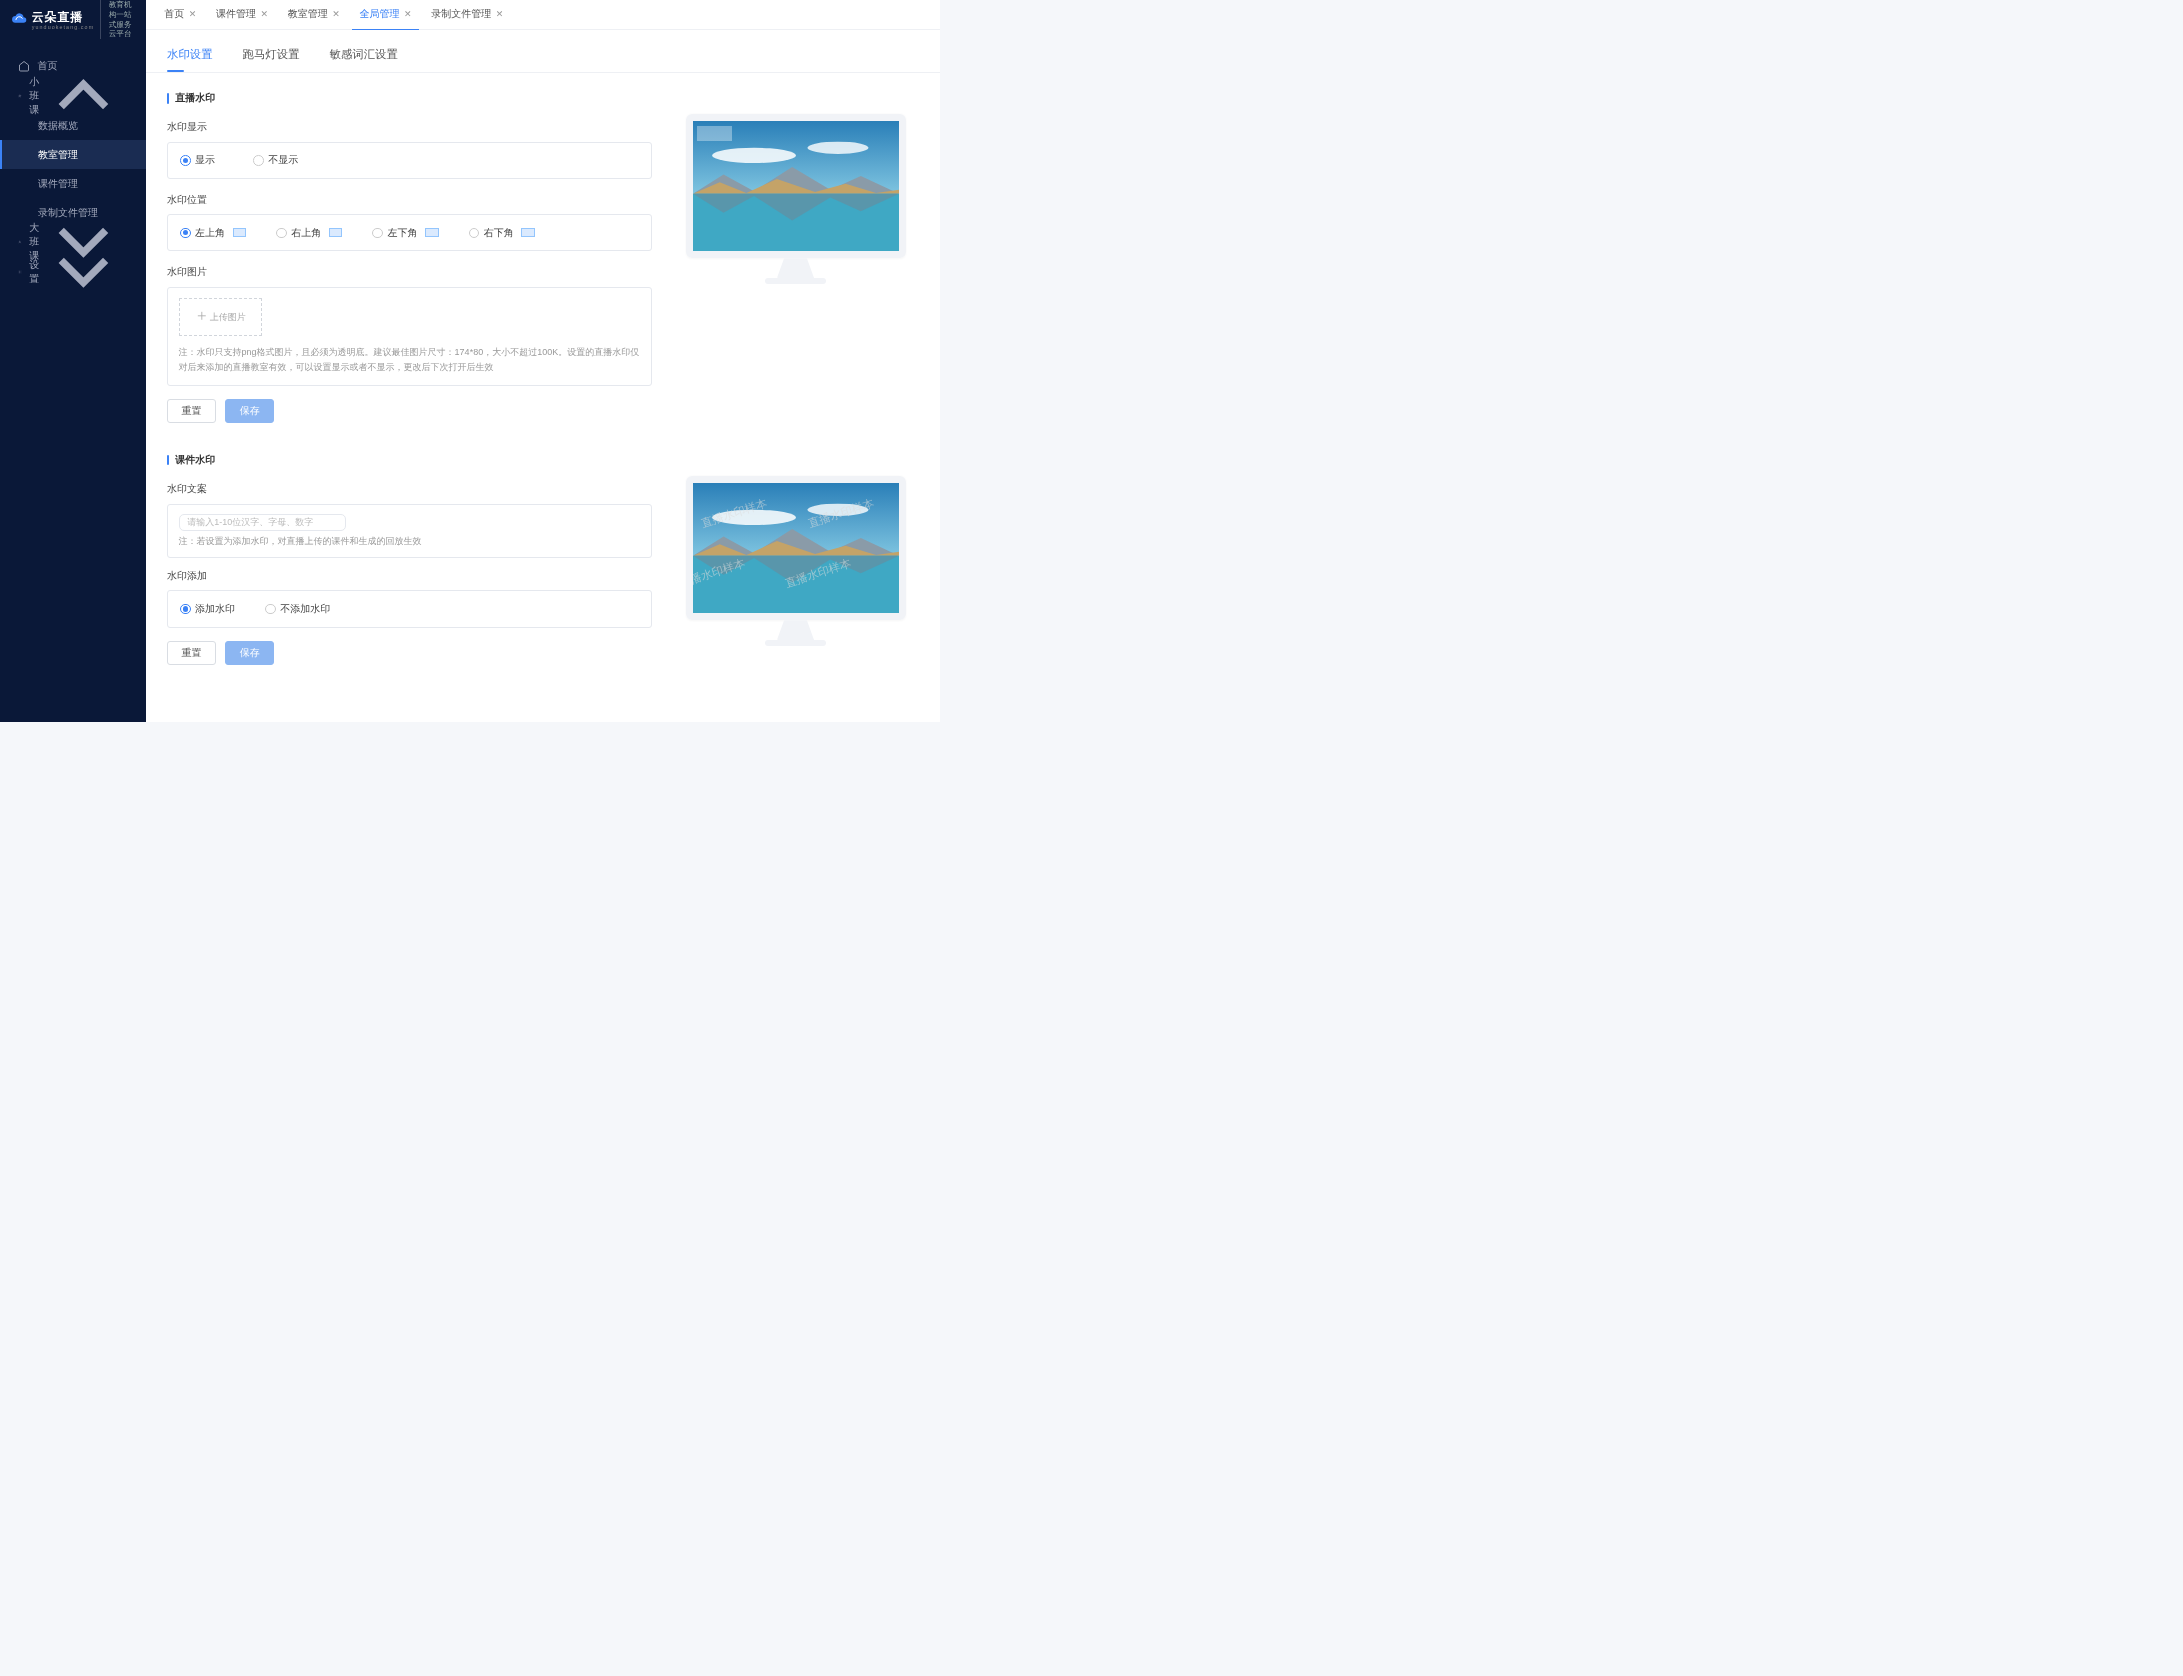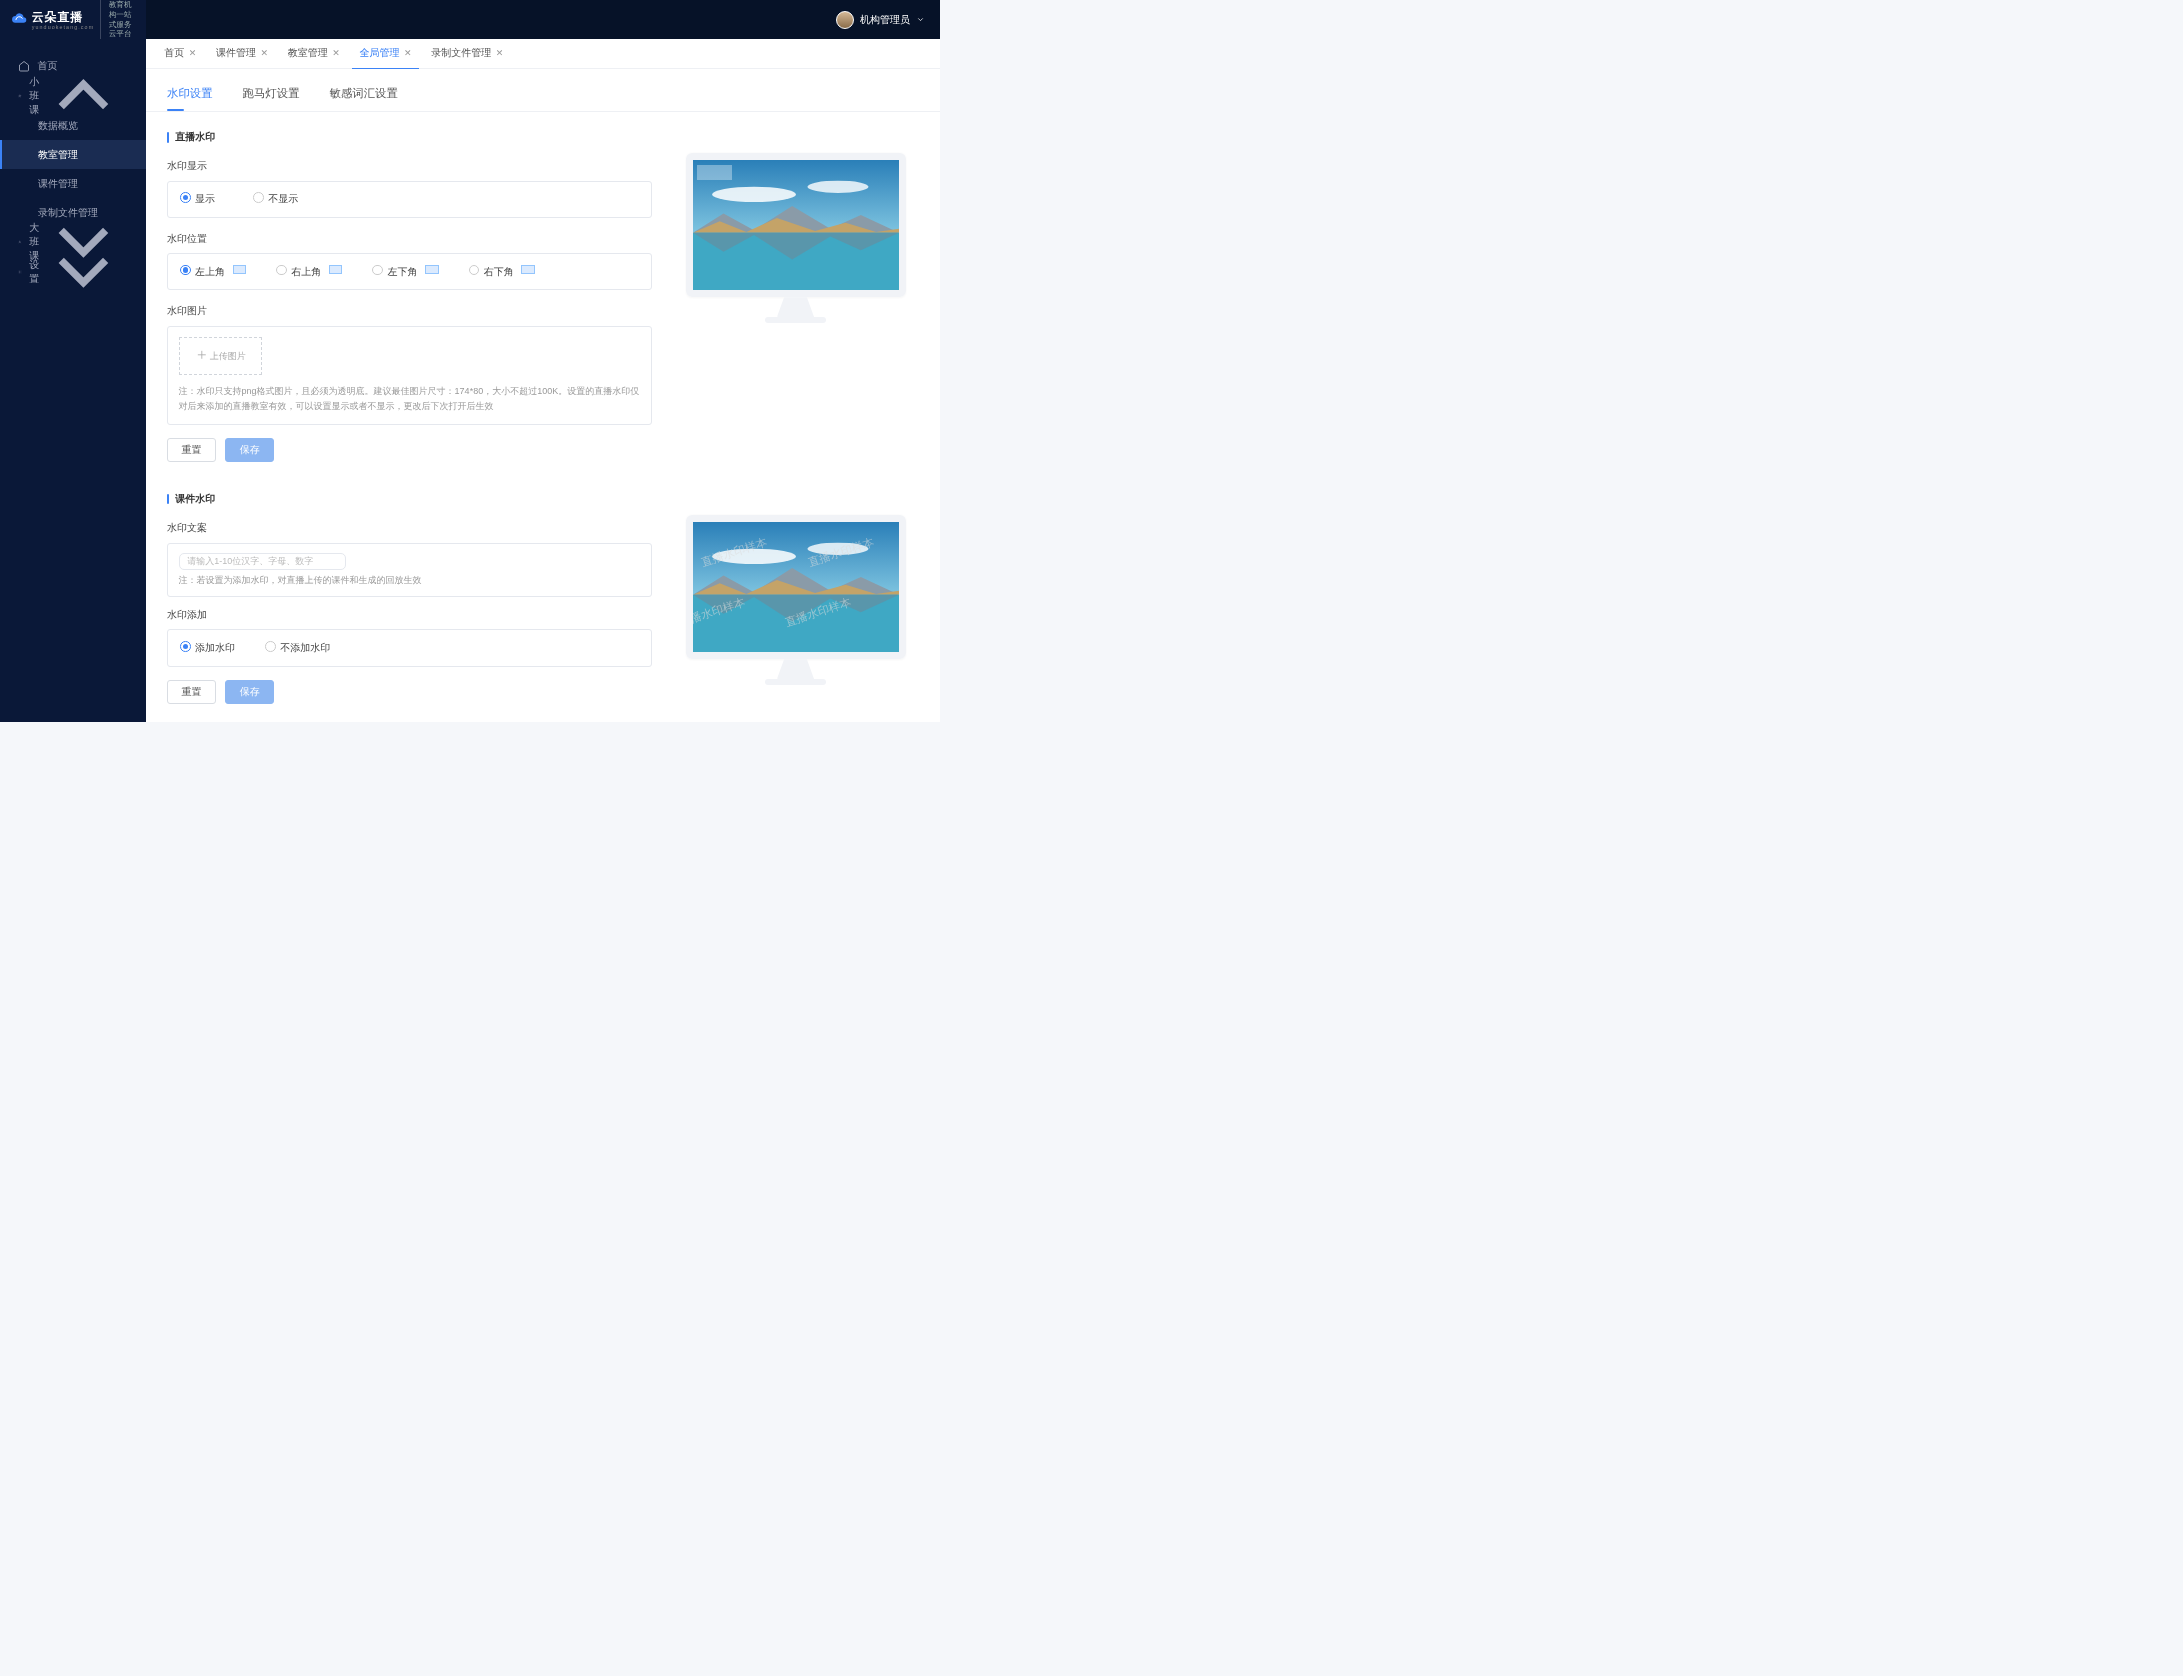--- a/index.html
+++ b/index.html
@@ -43,21 +43,21 @@
 
 .panel { padding: 18px 21px 30px; display: flex; gap: 30px; }
 .panel-left { flex: 1; max-width: 485px; }
 .panel-right { width: 227px; padding-top: 23px; }
 
 .section-header { display: flex; align-items: center; font-size: 10px; font-weight: 600; color: #333; margin-bottom: 15px; }
 .section-header::before { content: ""; width: 2.3px; height: 10.6px; background: #3b82f6; margin-right: 6px; border-radius: 1.5px; }
 
 .field-label { font-size: 10px; color: #444; margin-bottom: 7.6px; display: block; }
 .option-box { border: 0.8px solid #e5e8ee; border-radius: 3px; padding: 10.6px 12px; display: flex; gap: 38px; margin-bottom: 13.6px; flex-wrap: wrap; }
-.radio { display: flex; gap: 4.5px; cursor: pointer; font-size: 10px; color: #444; }
+.radio { display: flex; align-items: center; gap: 4.5px; cursor: pointer; font-size: 10px; color: #444; }
 .radio-dot { width: 10.6px; height: 10.6px; border-radius: 50%; border: 1.1px solid #ccc; position: relative; }
 .radio.checked .radio-dot { border-color: #3b82f6; }
 .radio.checked .radio-dot::after { content: ""; position: absolute; width: 5.3px; height: 5.3px; border-radius: 50%; background: #3b82f6; top: 1.5px; left: 1.5px; }
 .pos-badge { width: 13.6px; height: 9px; background: #dbeafe; border: 0.8px solid #93c5fd; margin-left: 3px; position: relative; }
 
 .upload-box { border: 0.8px solid #e5e8ee; border-radius: 3px; padding: 10.6px; margin-bottom: 13.6px; }
 .upload-btn { width: 83px; height: 38px; border: 0.8px dashed #d1d5db; display: flex; flex-direction: row; align-items: center; justify-content: center; cursor: pointer; color: #aaa; font-size: 9px; gap: 1.5px; }
 .upload-btn svg { width: 13.6px; height: 13.6px; }
 .note { font-size: 9px; color: #999; line-height: 1.6; margin-top: 9px; }
 .note-inline { font-size: 9px; color: #999; margin-top: 4.5px; }
@@ -155,29 +155,20 @@
             </svg></span>
         <span>设置</span>
         <span class="chev"><svg viewBox="0 0 24 24" fill="none" stroke="currentColor" stroke-width="2">
               <polyline points="6 9 12 15 18 9"></polyline>
             </svg></span>
       </div>
     </nav>
   </aside>
 
   <div class="main">
-    <div class="topbar">
-      <div class="user">
-        <span class="avatar"></span>
-        <span>机构管理员</span>
-        <span style="width:9px;height:9px"><svg viewBox="0 0 24 24" fill="none" stroke="currentColor" stroke-width="2">
-              <polyline points="6 9 12 15 18 9"></polyline>
-            </svg></span>
-      </div>
-    </div>
 
     <div class="page-tabs">
       <div class="page-tab">
           <span>首页</span>
           <span class="close">✕</span>
         </div>
       <div class="page-tab">
           <span>课件管理</span>
           <span class="close">✕</span>
         </div>

